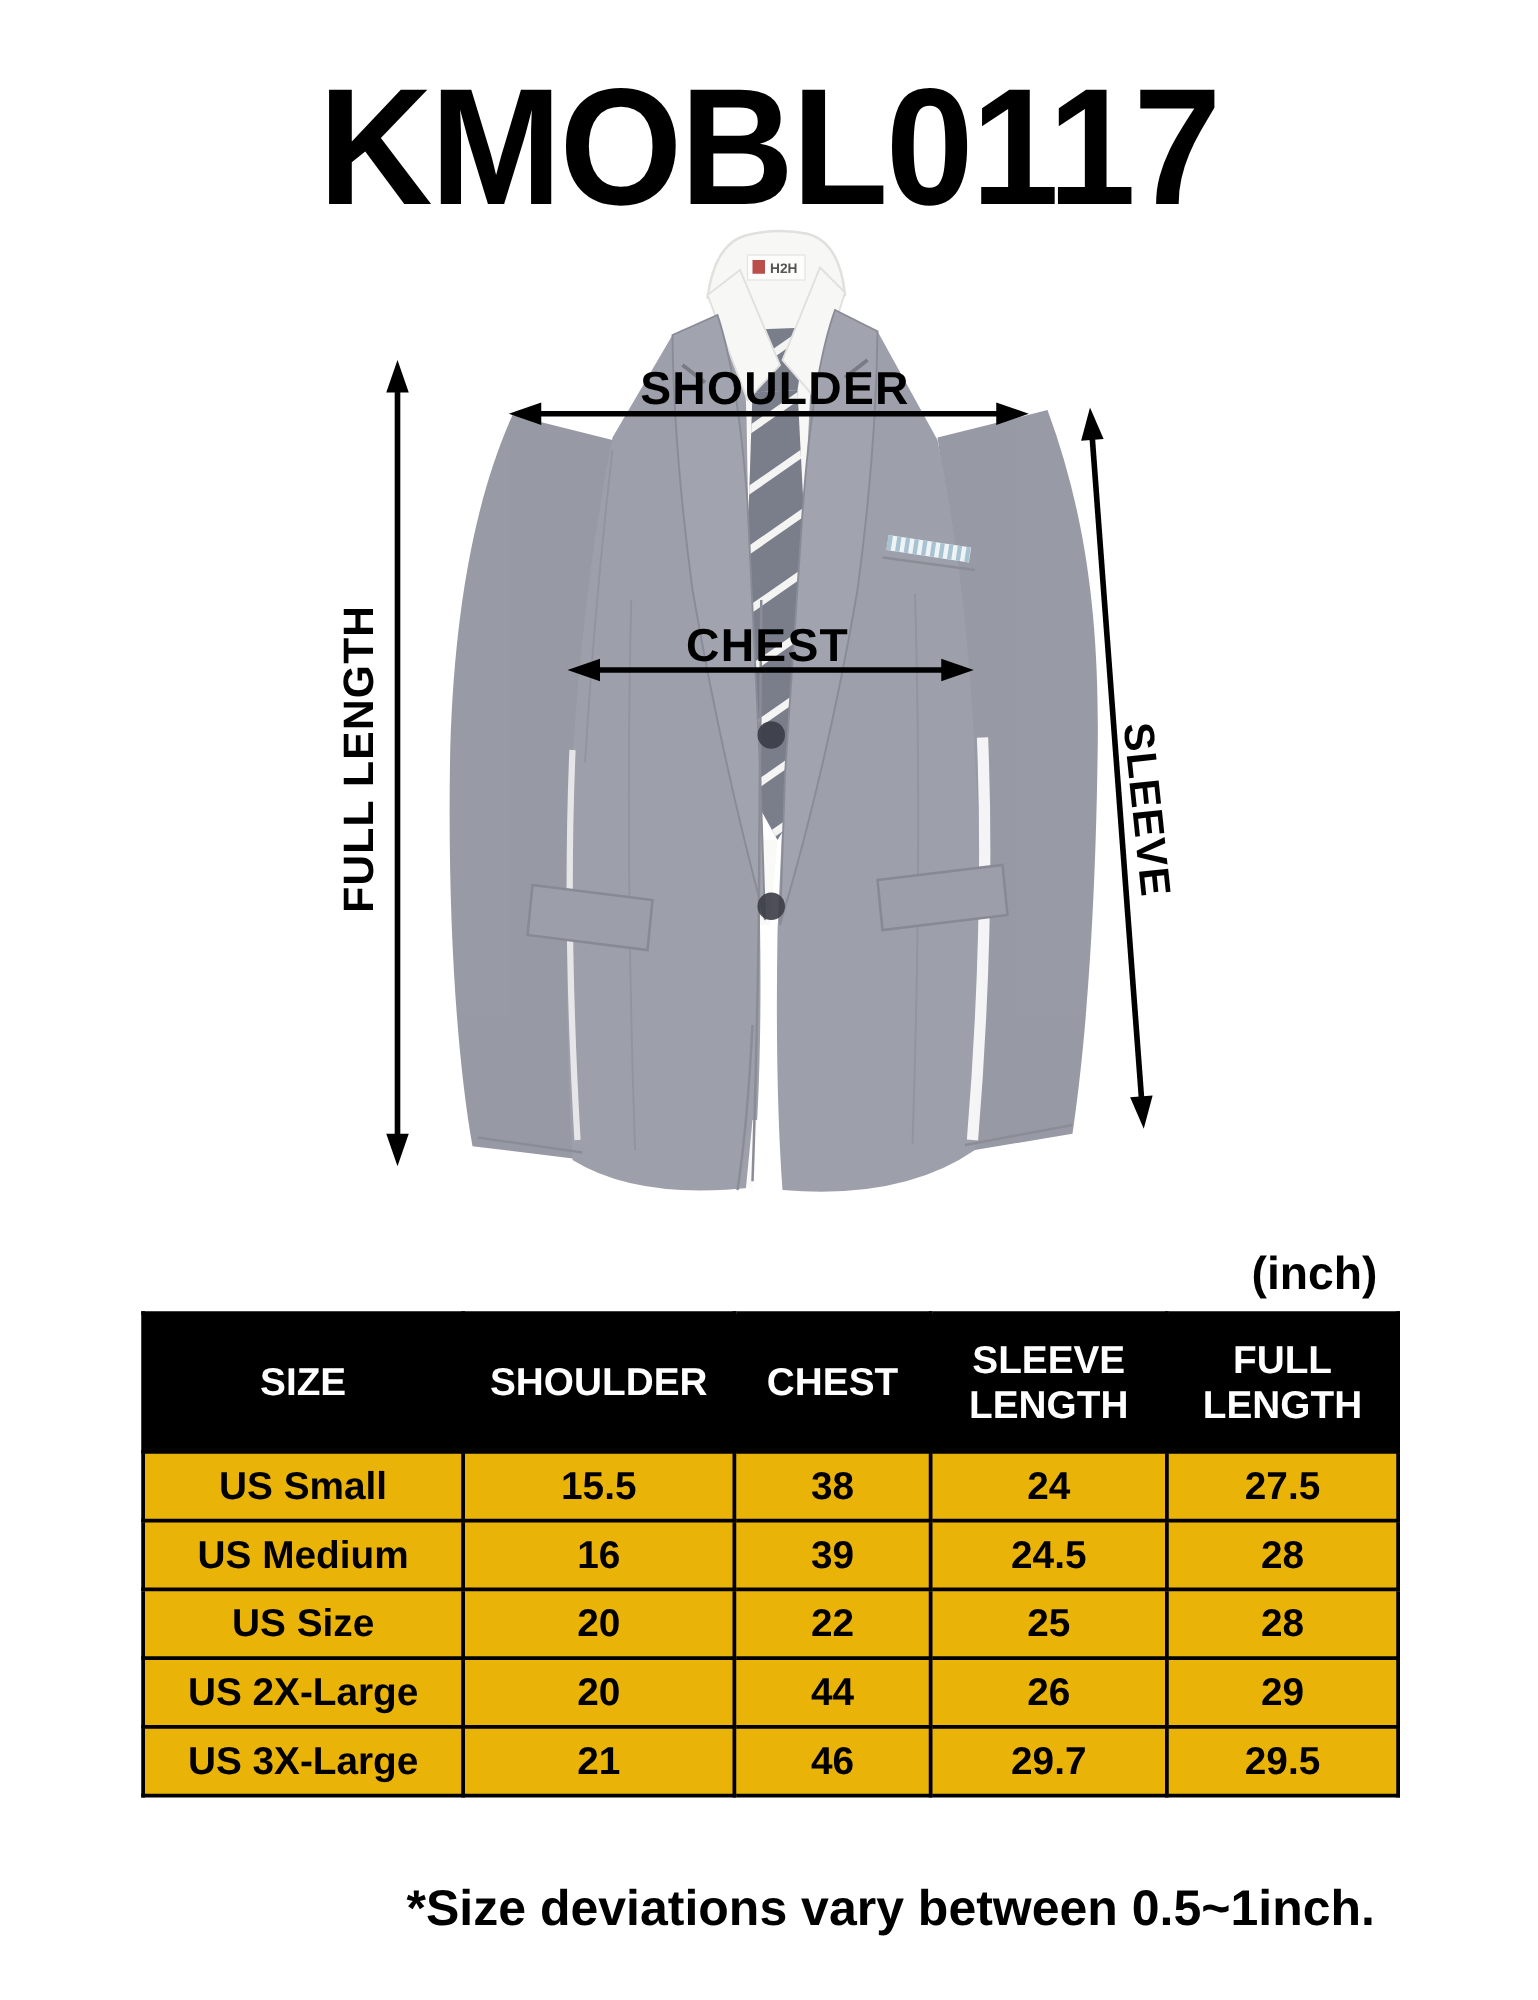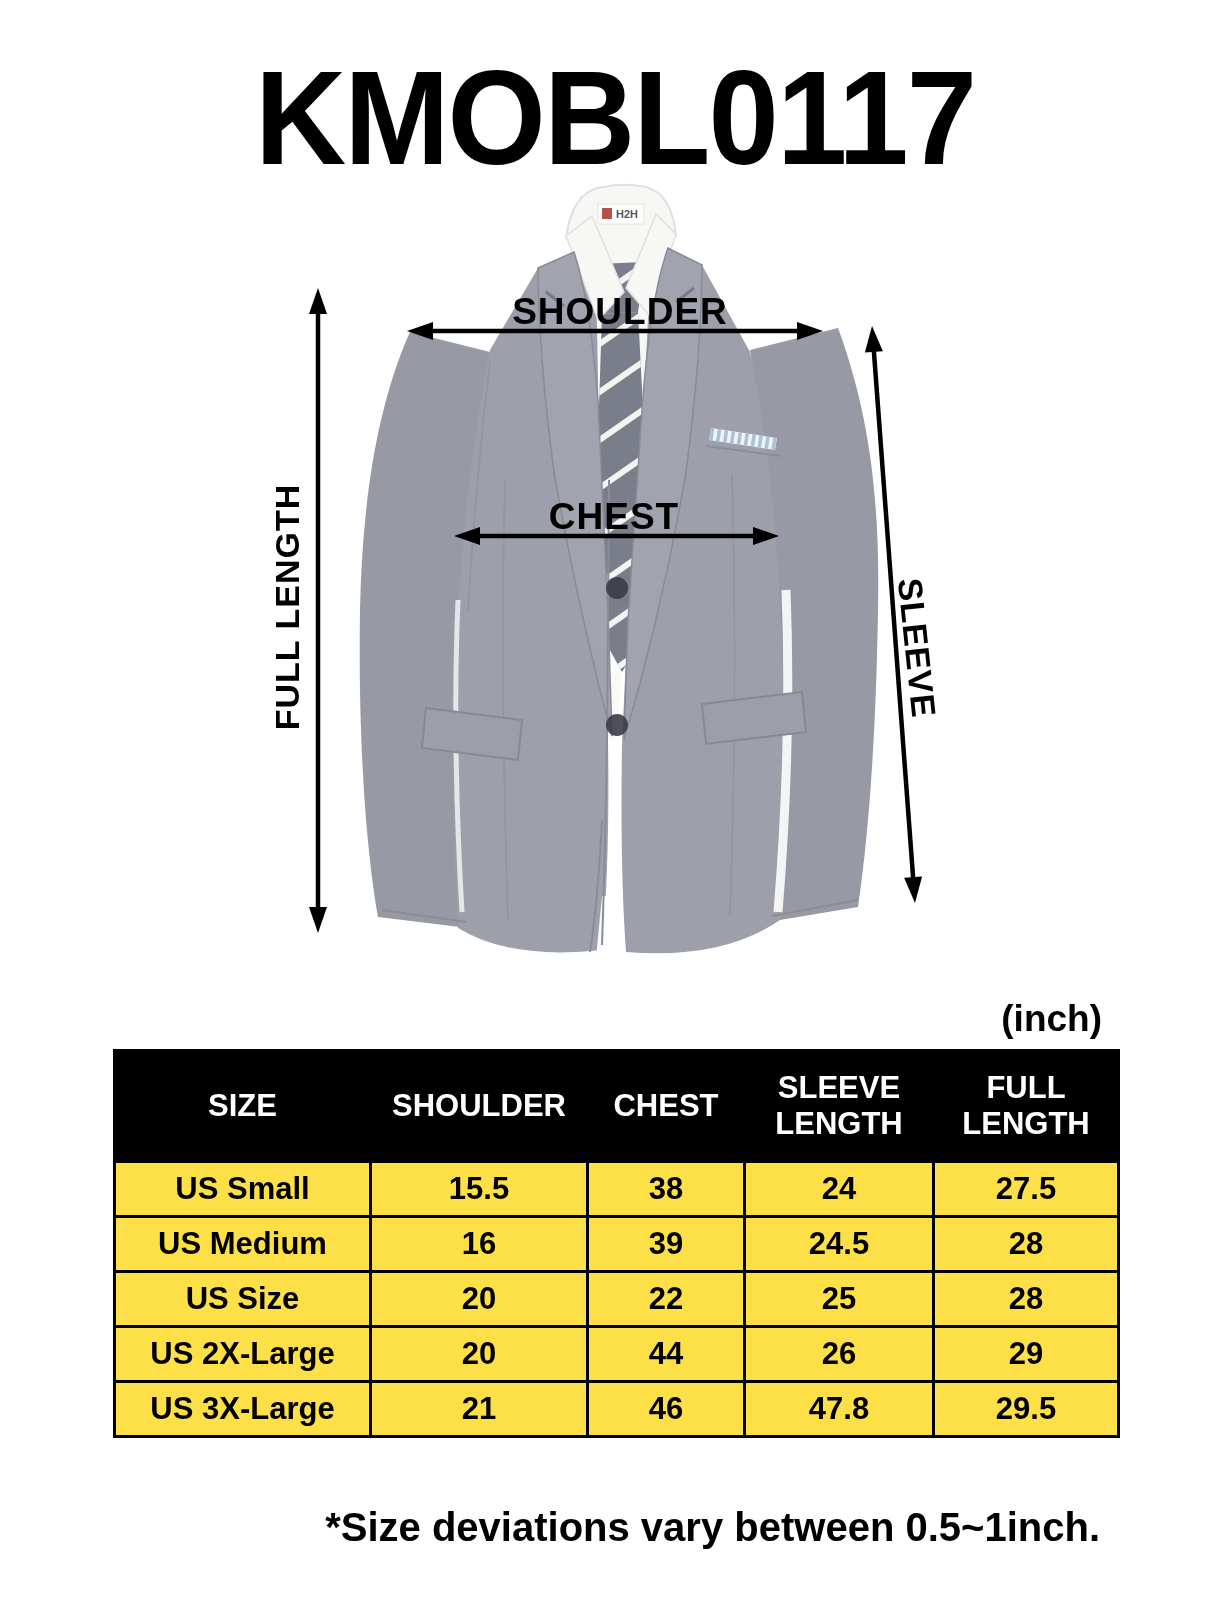--- a/index.html
+++ b/index.html
@@ -25,21 +25,21 @@
   
   .unit-label{position:absolute;top:998px;left:0;width:1102px;text-align:right;
               font-size:37px;font-weight:bold;}
 
   
   .size-table{position:absolute;left:113px;top:1049px;width:1004px;border-collapse:collapse;
               table-layout:fixed;padding-left:12px;}
   .size-table th,.size-table td{border:3px solid #000;text-align:center;vertical-align:middle;
               font-weight:bold;padding:0;}
   .size-table thead th{background:#000;color:#fff;height:108px;font-size:31px;line-height:1.15;}
-  .size-table tbody td{height:52px;font-size:31px;background:#fde047;text-align:center;}
+  .size-table tbody td{height:52px;font-size:31px;background:#eab308;text-align:center;}
 
   
   .footnote{position:absolute;top:1505px;left:0;width:1100px;text-align:right;
             font-size:40px;font-weight:bold;}
 </style>
 </head>
 <body>
 
 <div class="page">
 
@@ -188,21 +188,21 @@
         <td>US 2X-Large</td>
         <td>20</td>
         <td>44</td>
         <td>26</td>
         <td>29</td>
       </tr>
       <tr>
         <td>US 3X-Large</td>
         <td>21</td>
         <td>46</td>
-        <td>47.8</td>
+        <td>29.7</td>
         <td>29.5</td>
       </tr>
     </tbody>
   </table>
 
   <div class="footnote">*Size deviations vary between 0.5~1inch.</div>
 
 </div>
 
 </body></html>

